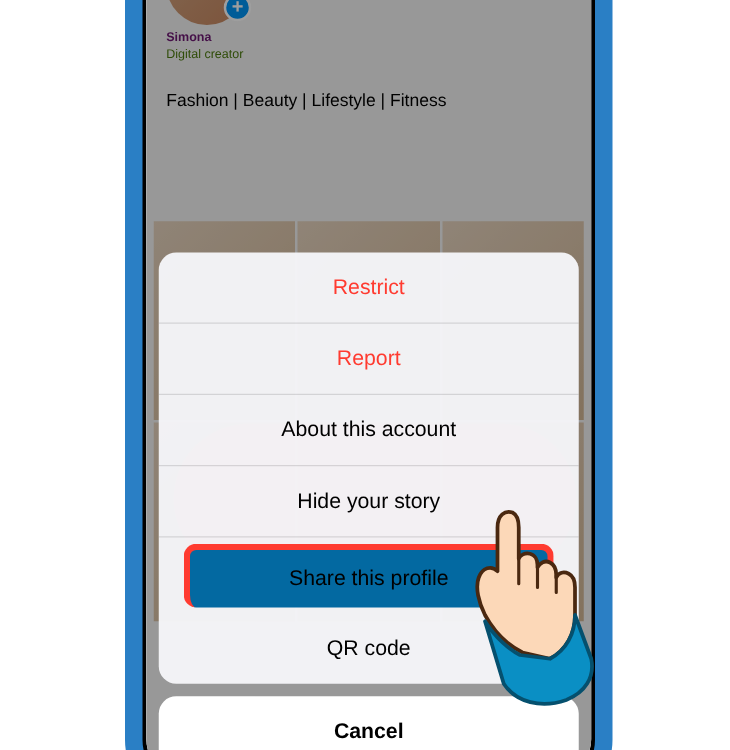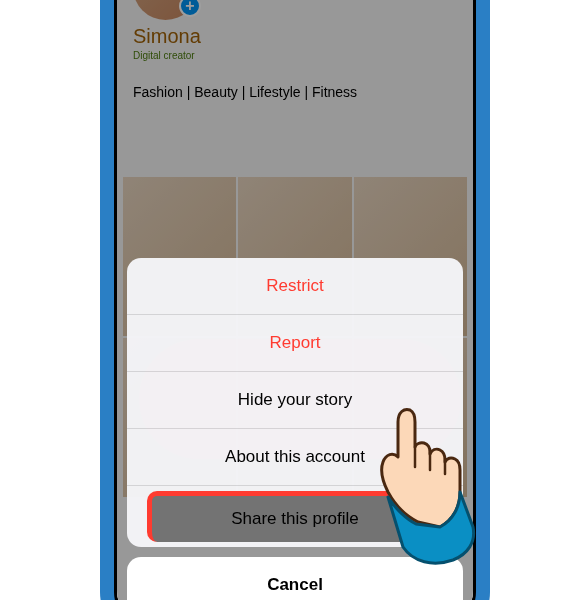--- a/index.html
+++ b/index.html
@@ -89,23 +89,23 @@
       font-weight: bold;
     }
     
     .profile-meta {
       position: absolute;
       top: 88px;
       left: 16px;
     }
     
     .profile-name {
-      font-size: 20px;
-      font-weight: 400;
-      color: #a16207;
+      font-size: 10px;
+      font-weight: 700;
+      color: #701a75;
       margin-bottom: 2px;
     }
     
     .profile-category {
       font-size: 10px;
       color: #4d7c0f;
       margin-bottom: 2px;
     }
     
     .profile-bio {
@@ -178,21 +178,21 @@
     .action-item.destructive {
       color: #ff3b30;
       text-align: center;
     }
     
     .highlighted-wrap {
       padding: 5px 20px;
     }
     
     .highlighted-item {
-      background: #737373;
+      background: #0369a1;
       border: 5px solid #ff3b30;
       border-radius: 10px;
       margin: 0;
       padding: 13px 0;
     }
     
     .cancel-button {
       background: #fff;
       border-radius: 14px;
       padding: 18px 0;
@@ -240,25 +240,26 @@
       </div>
 
       <div class="overlay"></div>
 
       <div class="highlight-circle"></div>
 
       <div class="action-sheet-wrapper">
         <div class="action-sheet">
           <div class="action-item destructive">Restrict</div>
           <div class="action-item destructive">Report</div>
+          <div class="action-item">About this account</div>
           <div class="action-item">Hide your story</div>
-          <div class="action-item">About this account</div>
           <div class="highlighted-wrap">
             <div class="action-item highlighted-item" style="border-bottom:none">Share this profile</div>
           </div>
+          <div class="action-item">QR code</div>
         </div>
         <div class="cancel-button">Cancel</div>
       </div>
     </div>
   </div>
 </div>
 
 <div class="pointer-hand">
   <svg width="140" height="180" viewBox="0 0 140 180">
     <path d="M 30 30 C 30 20 36 16 42 18 C 46 20 47 26 47 30 L 47 55 C 48 52 52 50 56 51 C 60 52 62 56 62 60 L 62 62 C 64 58 68 56 72 58 C 76 60 77 64 77 68 L 77 70 C 79 66 83 65 87 67 C 91 69 92 73 92 78 L 92 100 C 92 115 85 128 72 135 L 50 130 C 40 125 28 115 20 100 C 15 90 12 78 15 70 C 18 62 25 60 30 65 L 30 30 Z" fill="#fcd8b8" stroke="#4a2810" stroke-width="3" stroke-linejoin="round"></path>

